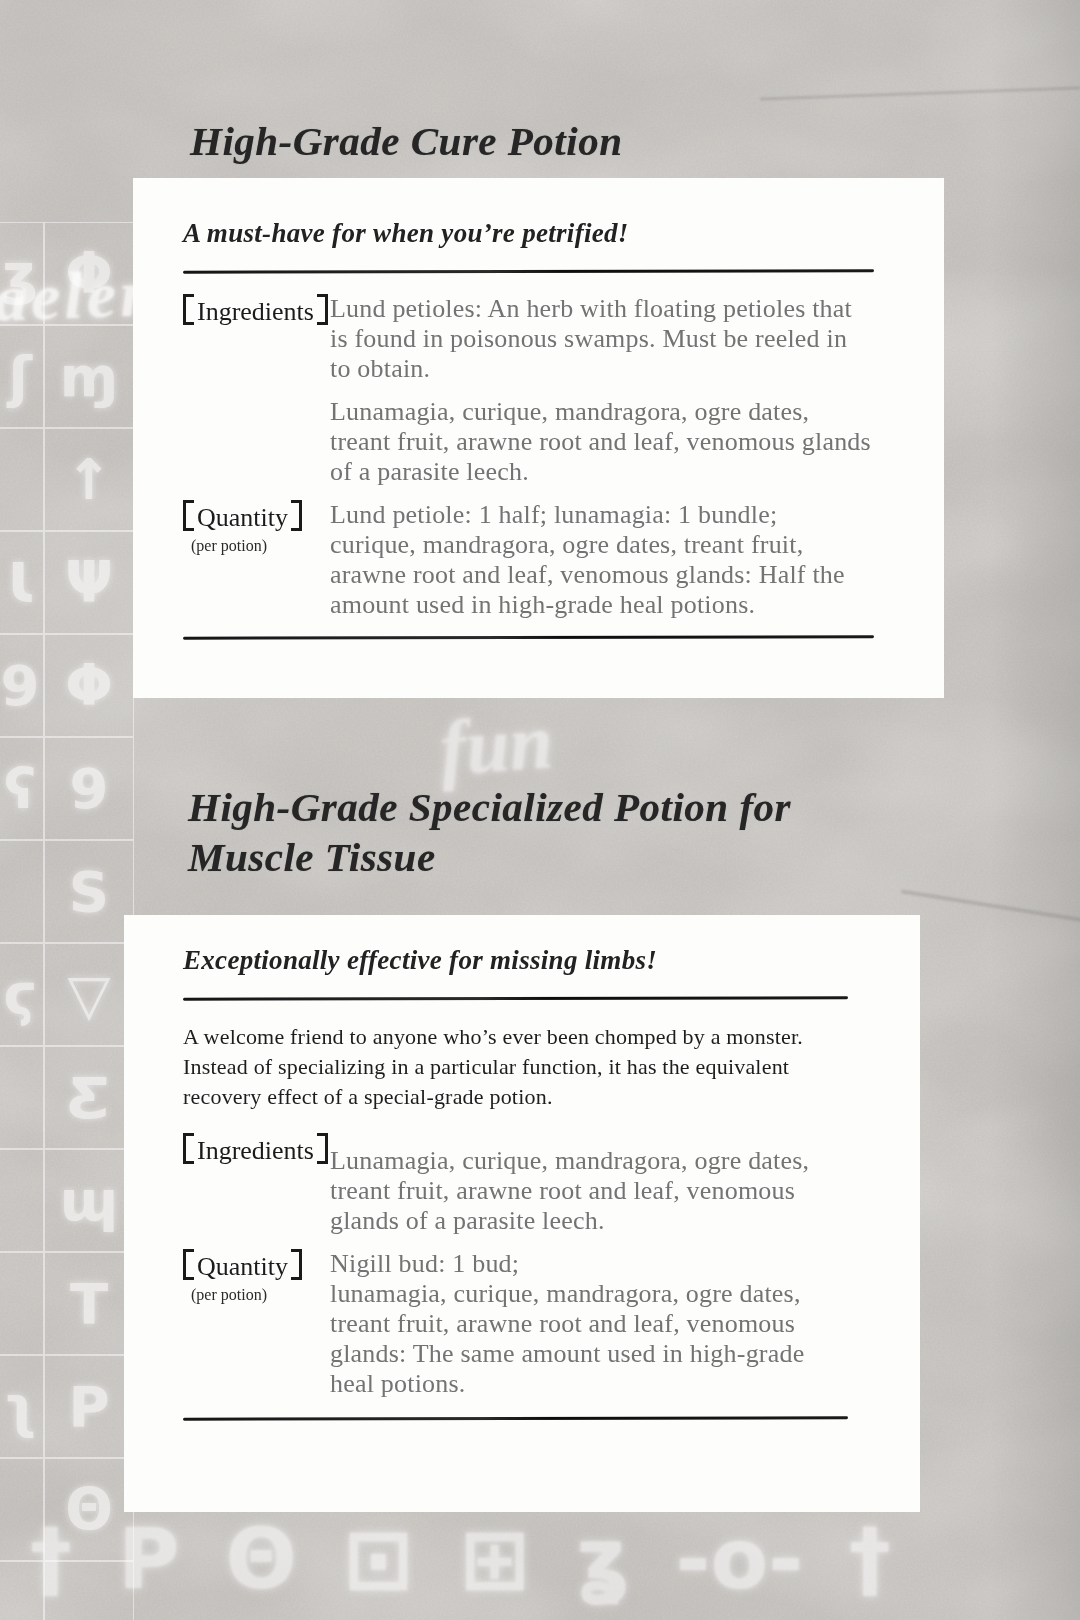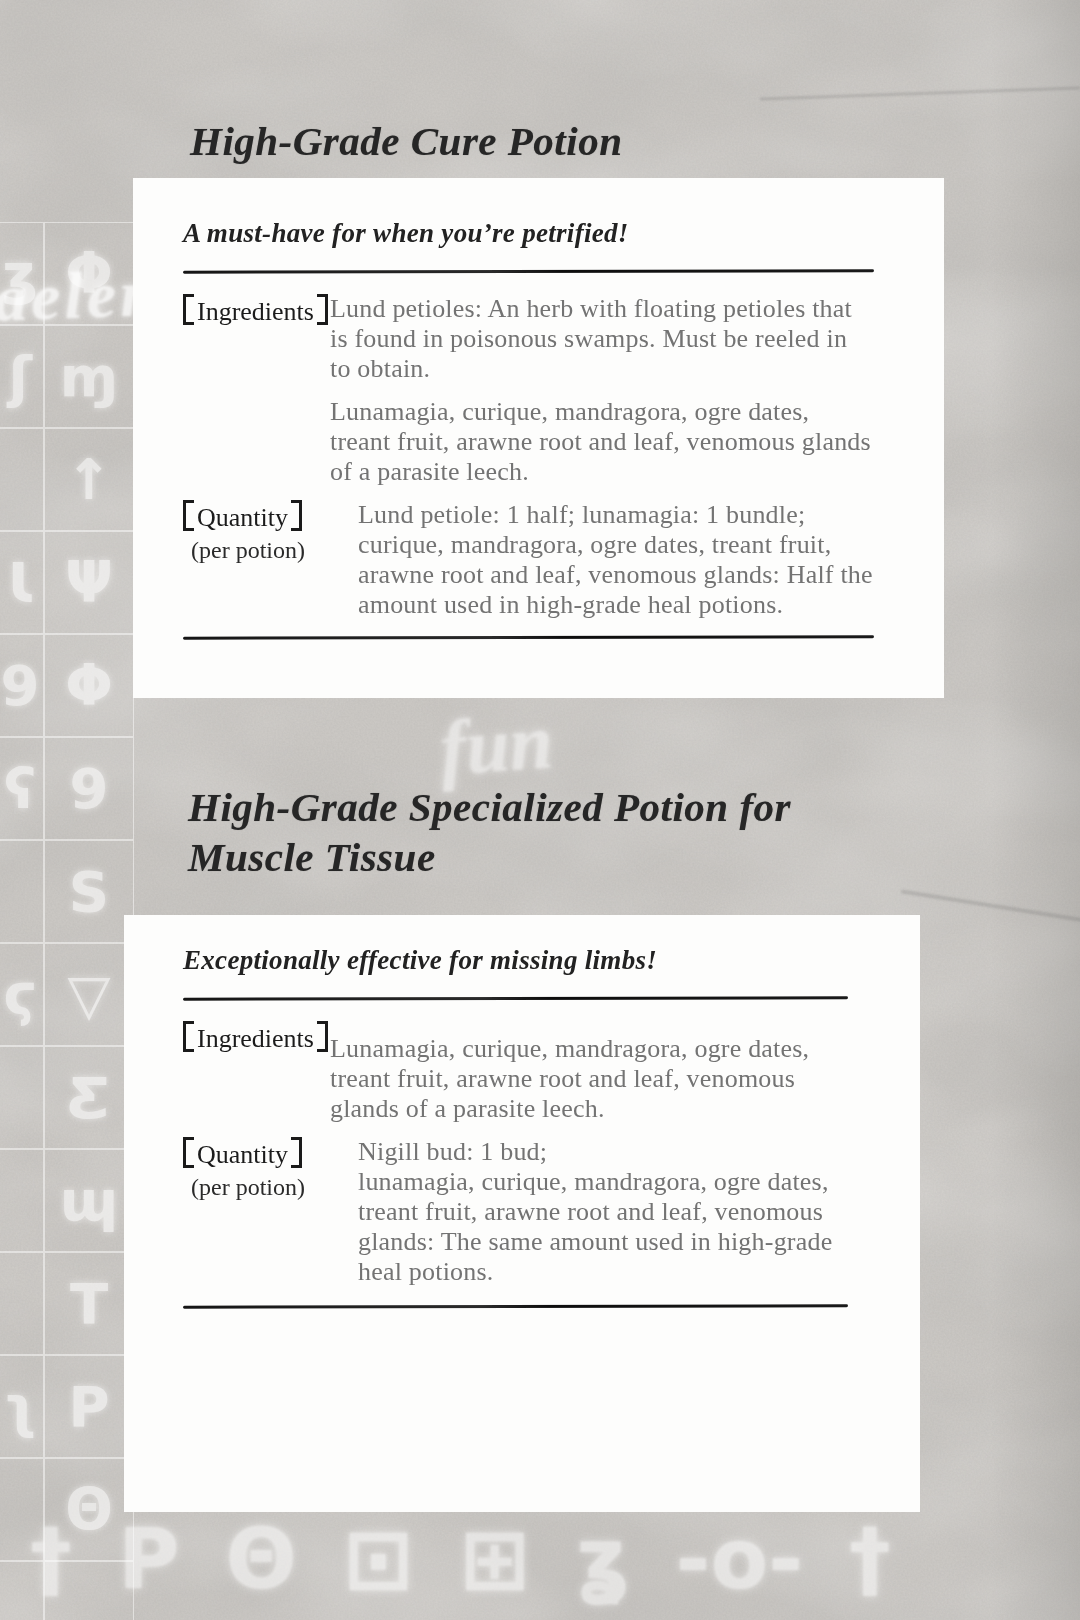--- a/index.html
+++ b/index.html
@@ -77,23 +77,23 @@
     margin-top:21px;
   }
   .divider.bottom1{margin-top:16px;}
   .divider.bottom2{margin-top:18px;}
   .desc{
     margin:22px 0 0 0;font-size:22px;line-height:30px;color:#1d1d1d;
     white-space:pre-line;letter-spacing:.2px;
   }
   .row{display:grid;grid-template-columns:147px 1fr;}
   .row.ingredients{margin-top:21px;}
-  .row.quantity{margin-top:13px;gap:28px;}
+  .row.quantity{margin-top:13px;}
   .lbl{font-size:26px;color:#1b1b1b;white-space:nowrap;line-height:30px;}
-  .sub{font-size:24px;color:#2a2a2a;margin-top:4px;padding-left:8px;}
+  .sub{font-size:16px;color:#2a2a2a;margin-top:4px;padding-left:8px;}
   .bk{display:inline-block;width:8px;height:25px;vertical-align:-5px;
       border-top:3px solid #1a1a1a;border-bottom:3px solid #1a1a1a;}
   .bk.l{border-left:3px solid #1a1a1a;margin-right:3px;}
   .bk.r{border-right:3px solid #1a1a1a;margin-left:3px;}
   .ing,.qty{margin:0;font-size:26px;line-height:30px;color:#737373;letter-spacing:.2px;}
   .ing.spaced{margin-top:13px;}
   .qty{white-space:pre-line;}
 </style>
 </head>
 <body>
@@ -192,20 +192,21 @@
     </div>
 
     <div class="divider bottom1"></div>
   </section>
 
   <h1 class="title t2">High-Grade Specialized Potion for Muscle Tissue</h1>
 
   <section class="card c2">
     <div class="tagline">Exceptionally effective for missing limbs!</div>
     <div class="divider"></div>
+    <p class="desc">A welcome friend to anyone who’s ever been chomped by a monster. Instead of specializing in a particular function, it has the equivalent recovery effect of a special-grade potion.</p>
 
     <div class="row ingredients">
       <div>
         <div class="lbl"><span class="bk l"></span><span>Ingredients</span><span class="bk r"></span></div>
       </div>
       <div>
         <p class="ing spaced">Lunamagia, curique, mandragora, ogre dates, treant fruit, arawne root and leaf, venomous glands of a parasite leech.</p>
       </div>
     </div>
 

